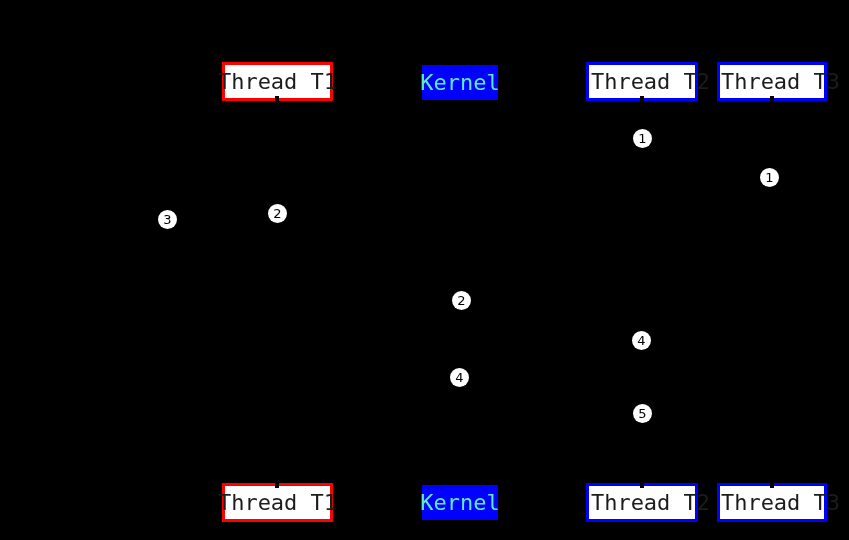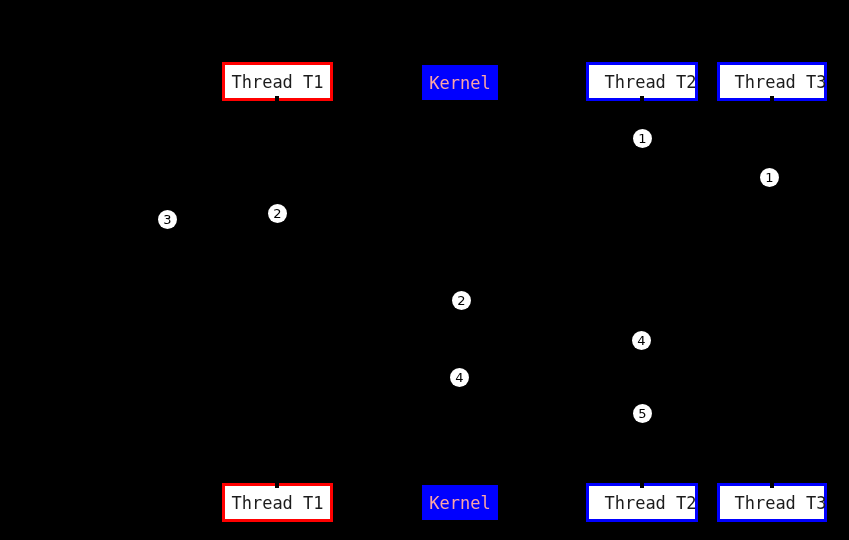--- a/index.html
+++ b/index.html
@@ -13,29 +13,29 @@
     height: 540px;
     background: #000000;
     overflow: hidden;
     font-family: "DejaVu Sans Mono", monospace;
   }
   .node {
     position: absolute;
     box-sizing: border-box;
     background: #ffffff;
     color: #1c1c1c;
-    font-size: 17px;
+    font-size: 22px;
     display: flex;
     align-items: center;
     justify-content: center;
     white-space: nowrap;
   }
   .red-outline  { border: 3px solid #ff0000; }
   .blue-outline { border: 3px solid #0000ff; padding-left: 17px; }
-  .blue-fill    { background: #0000ff; color: #fca5a5; border: none; }
+  .blue-fill    { background: #0000ff; color: #5eead4; border: none; }
 
   
   .t1-top     { left: 222px; top: 62px; width: 111px; height: 39px; }
   .kernel-top { left: 422px; top: 65px; width: 76px;  height: 35px; }
   .t2-top     { left: 586px; top: 62px; width: 112px; height: 39px; }
   .t3-top     { left: 717px; top: 62px; width: 110px; height: 39px; }
 
   
   .t1-bot     { left: 222px; top: 483px; width: 111px; height: 39px; }
   .kernel-bot { left: 422px; top: 485px; width: 76px;  height: 35px; }

